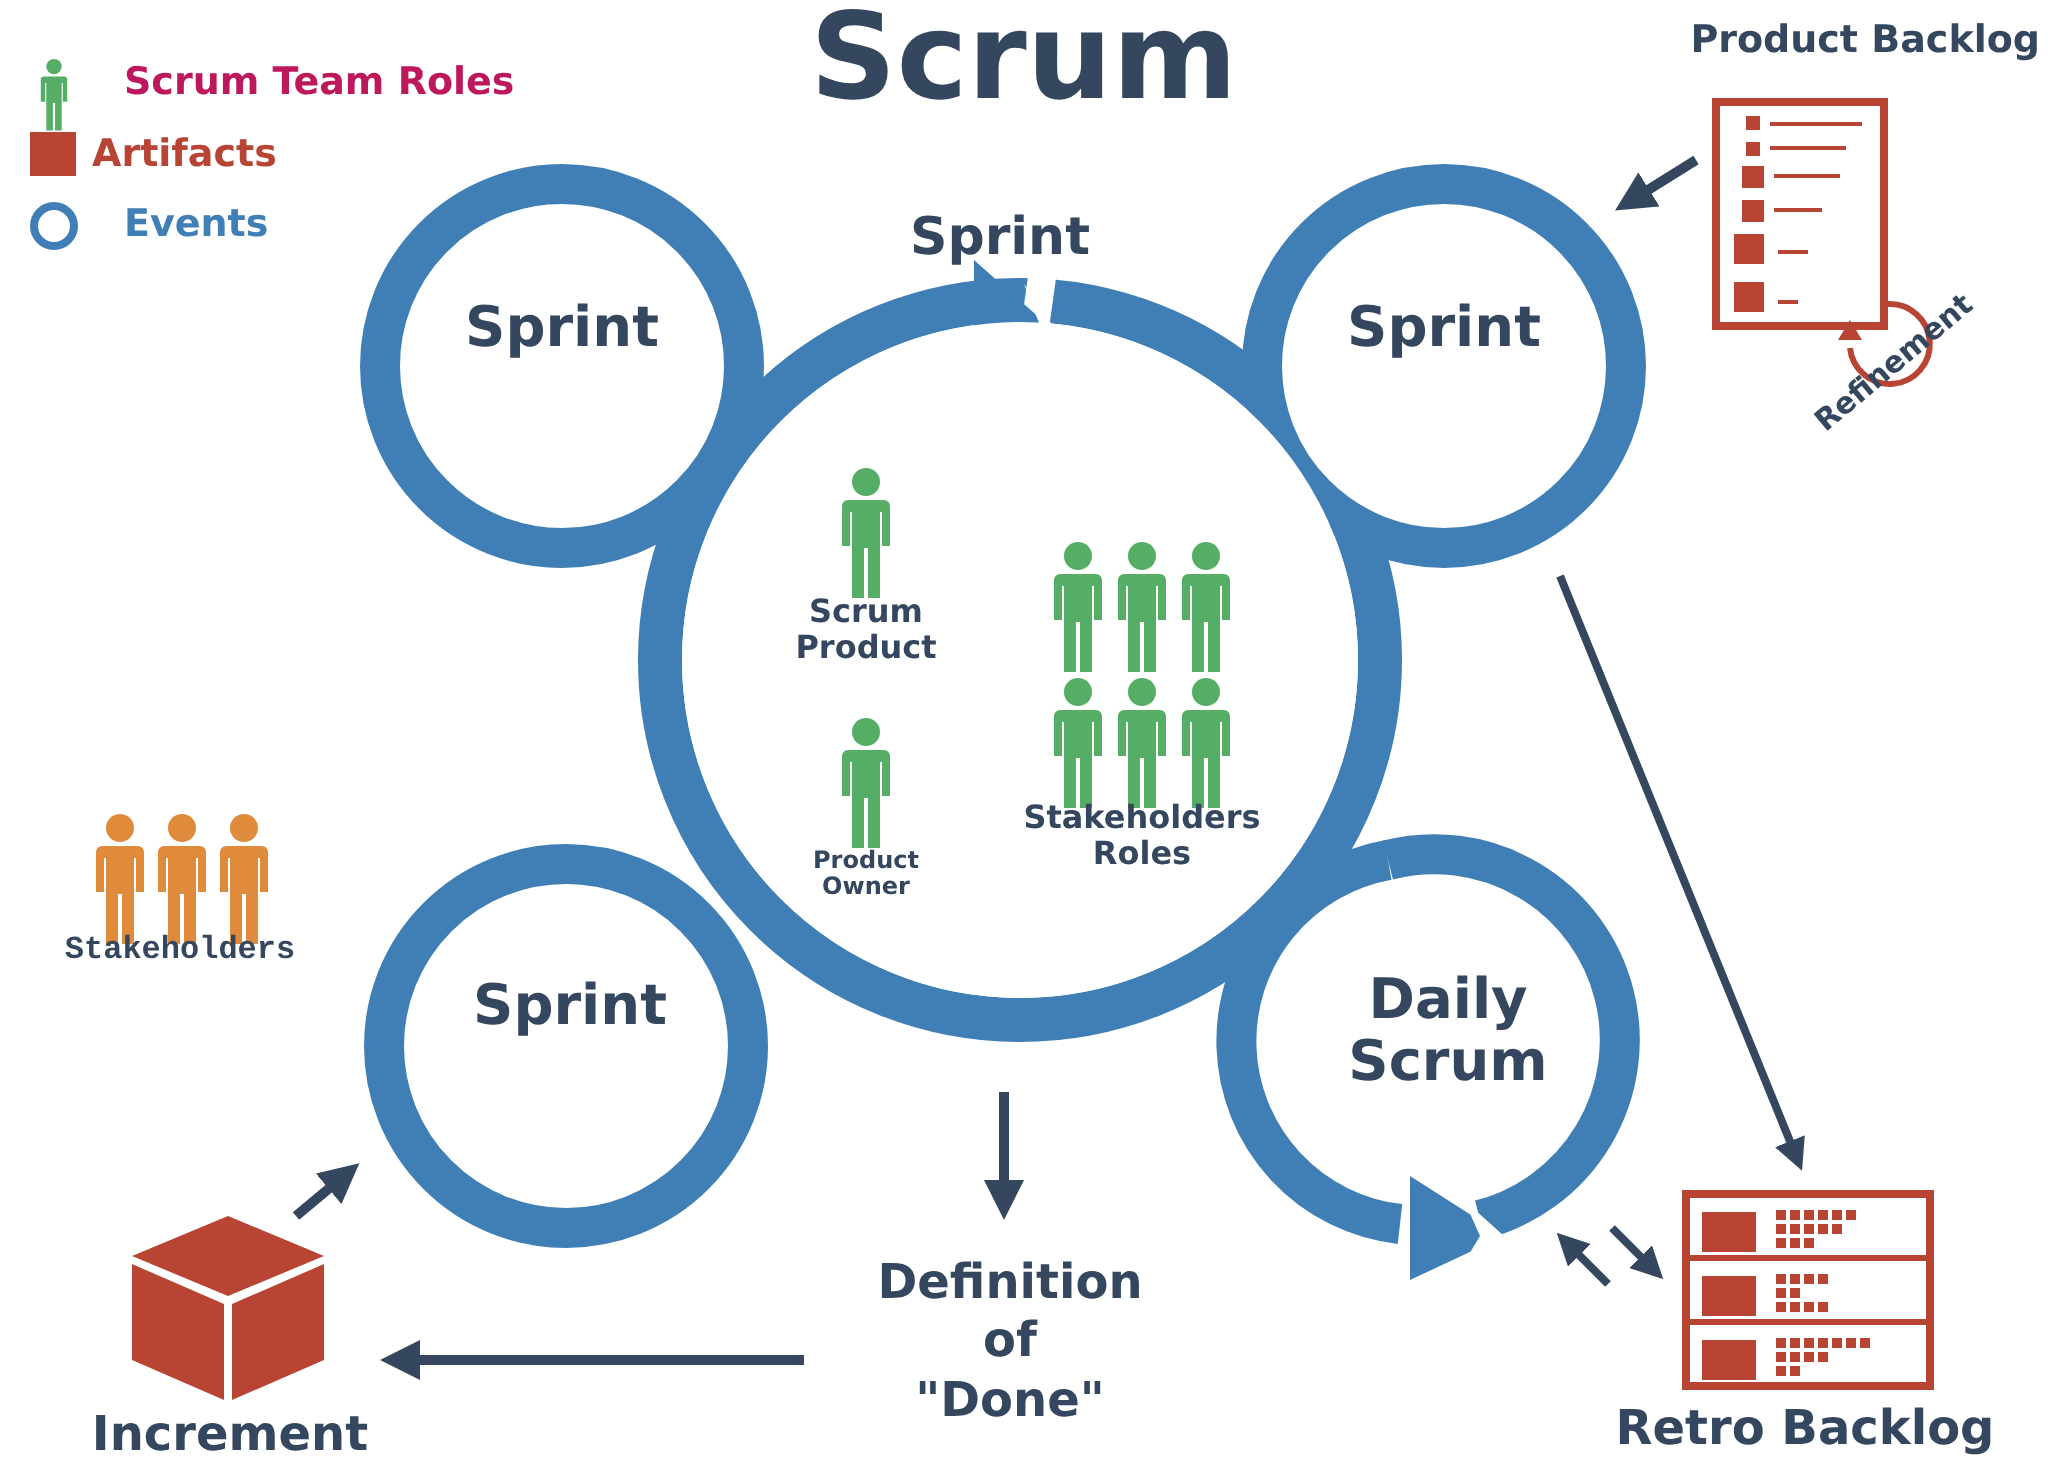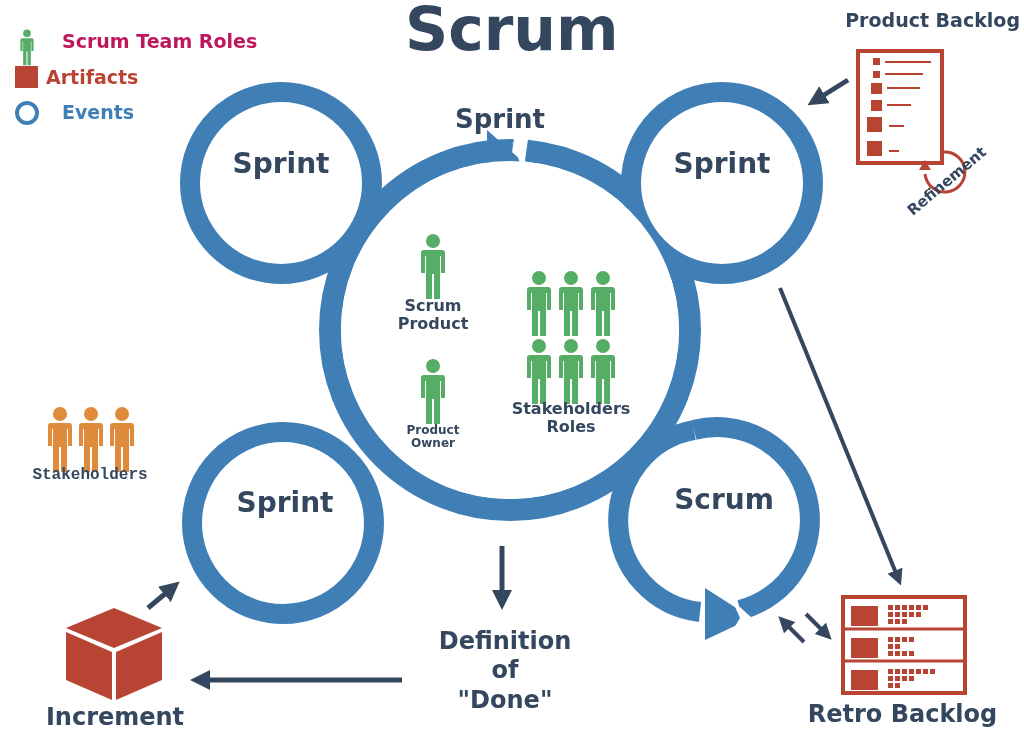--- a/index.html
+++ b/index.html
@@ -178,20 +178,21 @@
 <div class="t" style="left:201px; top:148px; width:160px; font-size:28px;">
   <div>Sprint</div>
 </div>
 <div class="t" style="left:642px; top:148px; width:160px; font-size:28px;">
   <div>Sprint</div>
 </div>
 <div class="t" style="left:205px; top:487px; width:160px; font-size:28px;">
   <div>Sprint</div>
 </div>
 <div class="t" style="left:644px; top:484px; width:160px; font-size:28px;">
+  <div>Daily</div>
   <div>Scrum</div>
 </div>
 
 <div class="t" style="left:383px; top:297px; width:100px; font-size:16px;">
   <div>Scrum</div>
   <div>Product</div>
 </div>
 <div class="t" style="left:383px; top:424px; width:100px; font-size:12px;">
   <div>Product</div>
   <div>Owner</div>

